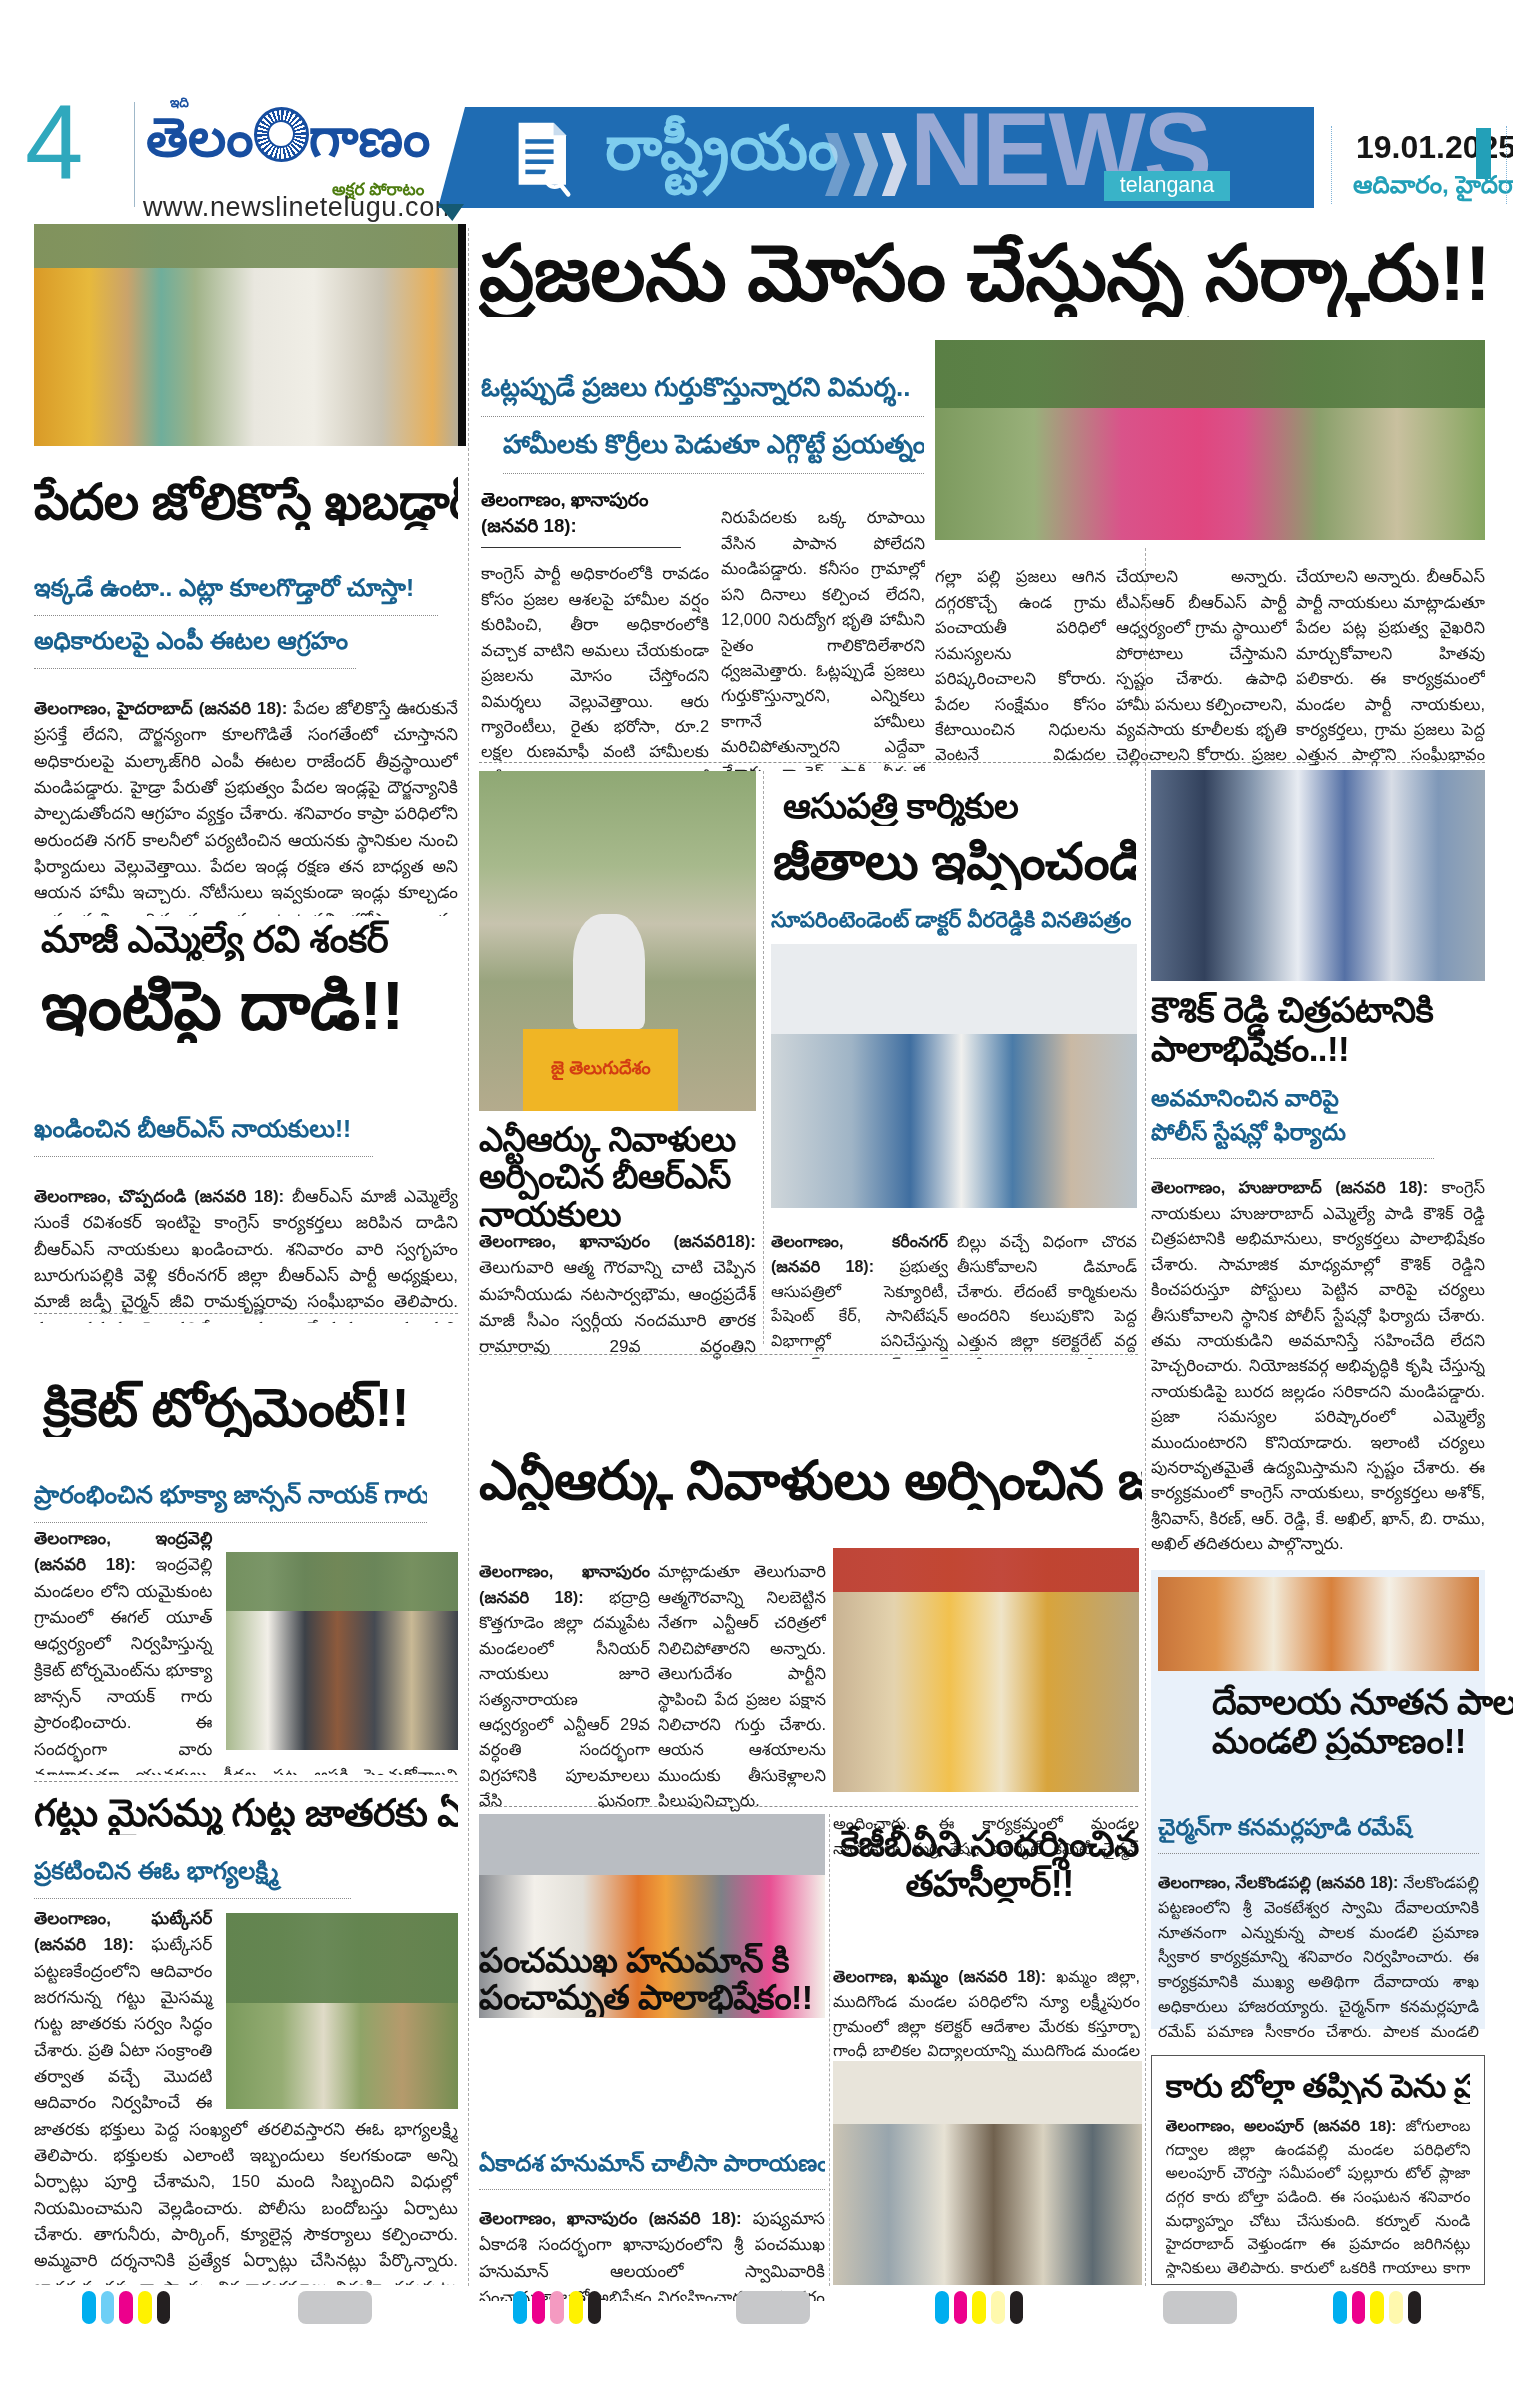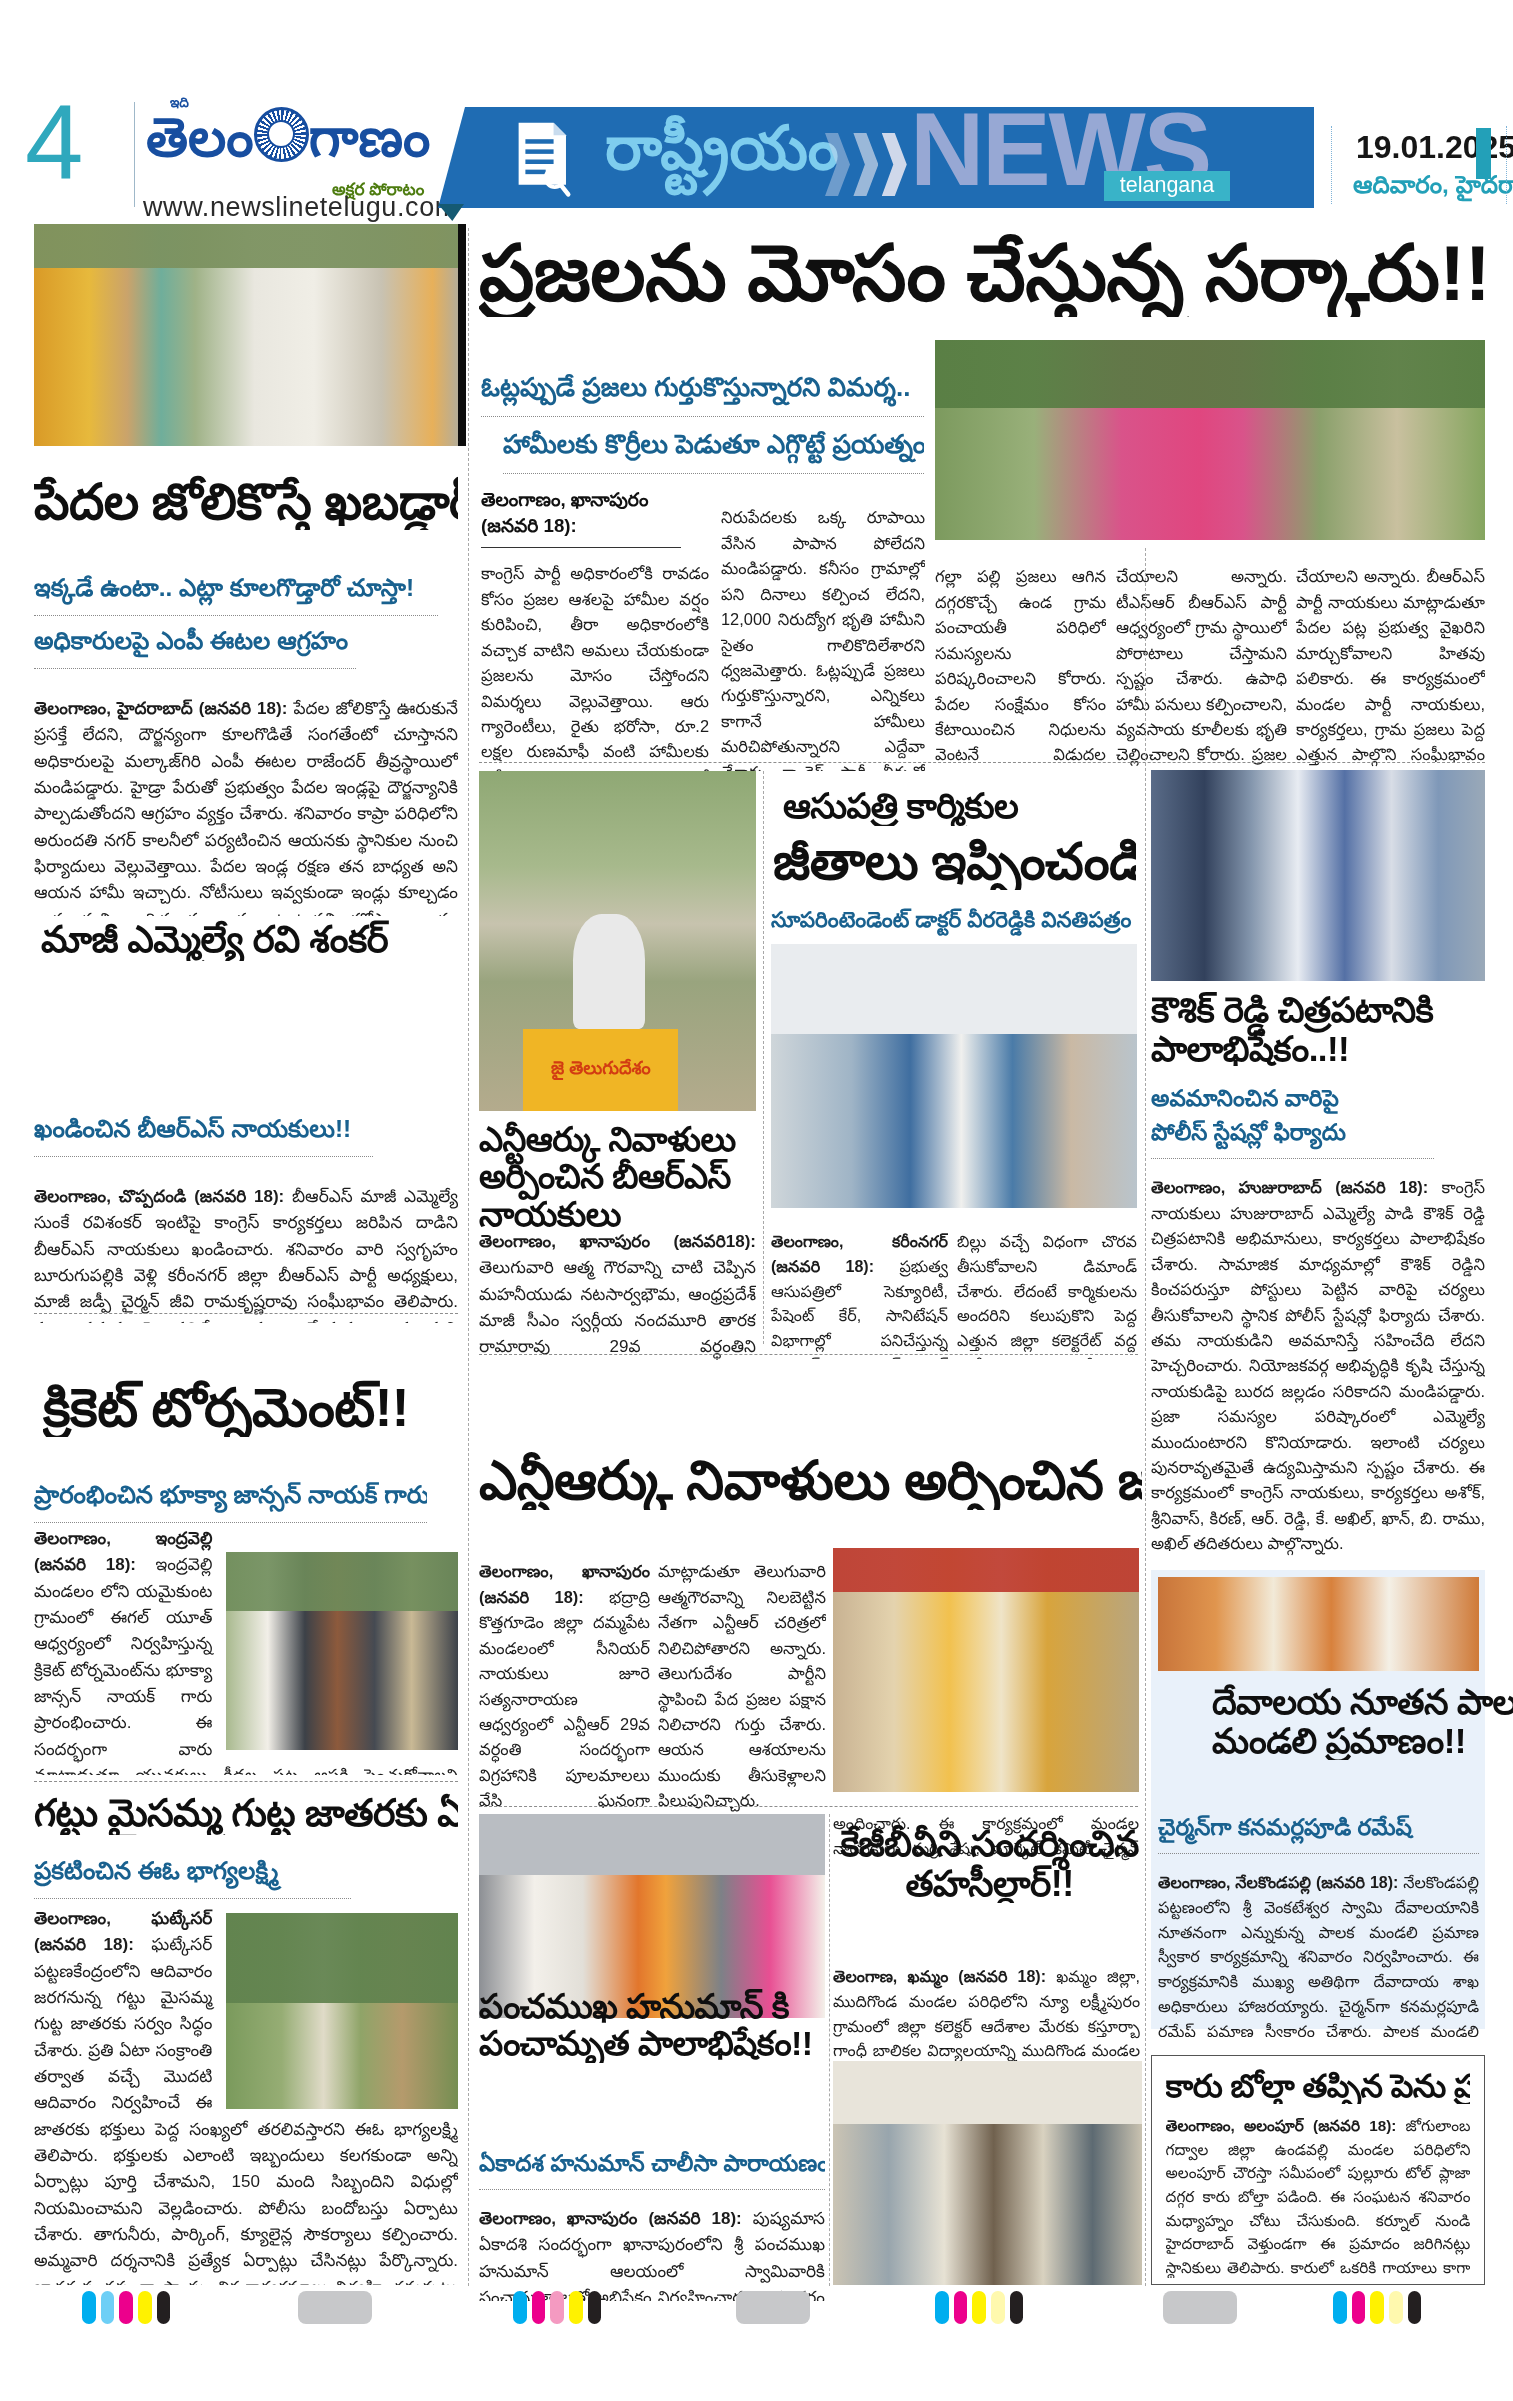--- a/index.html
+++ b/index.html
@@ -117,21 +117,21 @@
   #hosp-h{left:773px;top:834px;width:363px;font-size:51px;}
   #hosp-s{left:771px;top:908px;width:366px;font-size:21.5px;}
   #hosp-b1{left:771px;top:1214px;width:177px;height:129px;font-size:16px;}
   #hosp-b2{left:957px;top:1214px;width:180px;height:129px;font-size:16px;}
   #cd2{left:479px;top:1354px;width:659px;}
   #jare-h{left:479px;top:1451px;width:663px;font-size:54px;}
   #jare-c1{left:479px;top:1543px;width:171px;height:254px;font-size:16.4px;}
   #jare-c2{left:658px;top:1543px;width:168px;height:254px;font-size:16.4px;}
   #jare-c3{left:833px;top:1796px;width:306px;height:54px;font-size:16px;}
   #cd3{left:479px;top:1806px;width:659px;}
-  #hanu-h{left:479px;top:1988px;width:346px;font-size:34px;}
+  #hanu-h{left:479px;top:1942px;width:346px;font-size:34px;}
   #hanu-s{left:479px;top:2150px;width:346px;font-size:23px;}
   #hanu-b{left:479px;top:2189px;width:346px;height:95px;}
   #vd3{left:829px;top:1814px;height:472px;}
   #kgbv-h{left:838px;top:1824px;width:303px;font-size:36px;text-align:center;}
   #kgbv-b{left:833px;top:1949px;width:307px;height:107px;font-size:16px;}
   
   #vd4{left:1145px;top:548px;height:1738px;}
   #kaushik-h{left:1151px;top:991px;width:334px;font-size:35px;}
   #kaushik-s1{left:1151px;top:1085px;width:238px;font-size:23px;border-bottom:none;}
   #kaushik-s2{left:1151px;top:1119px;width:283px;font-size:23px;}
@@ -193,20 +193,21 @@
   <div class="abs" id="hdr-dot2"></div>
 
   <div class="abs ph" id="photo1"></div>
 
   <div class="abs h one" id="a-pedal-h">పేదల జోలికొస్తే ఖబడ్డార్</div>
   <div class="abs sub" id="a-pedal-s1">ఇక్కడే ఉంటా.. ఎట్లా కూలగొడ్తారో చూస్తా!</div>
   <div class="abs sub" id="a-pedal-s2">అధికారులపై ఎంపీ ఈటల ఆగ్రహం</div>
   <p class="abs body" id="a-pedal-b"><b class="dl">తెలంగాణం, హైదరాబాద్ (జనవరి 18):</b> <span>పేదల జోలికొస్తే ఊరుకునే ప్రసక్తే లేదని, దౌర్జన్యంగా కూలగొడితే సంగతేంటో చూస్తానని అధికారులపై మల్కాజ్‌గిరి ఎంపీ ఈటల రాజేందర్ తీవ్రస్థాయిలో మండిపడ్డారు. హైడ్రా పేరుతో ప్రభుత్వం పేదల ఇండ్లపై దౌర్జన్యానికి పాల్పడుతోందని ఆగ్రహం వ్యక్తం చేశారు. శనివారం కాప్రా పరిధిలోని అరుందతి నగర్ కాలనీలో పర్యటించిన ఆయనకు స్థానికుల నుంచి ఫిర్యాదులు వెల్లువెత్తాయి. పేదల ఇండ్ల రక్షణ తన బాధ్యత అని ఆయన హామీ ఇచ్చారు. నోటీసులు ఇవ్వకుండా ఇండ్లు కూల్చడం దారుణమని, బాధితులకు అండగా ఉంటానని భరోసా ఇచ్చారు. పేదల ఇండ్ల జోలికొస్తే తీవ్ర ఫలితాలు తప్పవని హెచ్చరించారు.</span></p>
 
   <div class="abs h one" id="a-ravi-k">మాజీ ఎమ్మెల్యే రవి శంకర్</div>
+  <div class="abs h one" id="a-ravi-h">ఇంటిపై దాడి!!</div>
   <div class="abs sub" id="a-ravi-s">ఖండించిన బీఆర్ఎస్ నాయకులు!!</div>
   <p class="abs body" id="a-ravi-b"><b class="dl">తెలంగాణం, చొప్పదండి (జనవరి 18):</b> <span>బీఆర్ఎస్ మాజీ ఎమ్మెల్యే సుంకే రవిశంకర్ ఇంటిపై కాంగ్రెస్ కార్యకర్తలు జరిపిన దాడిని బీఆర్ఎస్ నాయకులు ఖండించారు. శనివారం వారి స్వగృహం బూరుగుపల్లికి వెళ్లి కరీంనగర్ జిల్లా బీఆర్ఎస్ పార్టీ అధ్యక్షులు, మాజీ జడ్పీ చైర్మన్ జీవి రామకృష్ణరావు సంఘీభావం తెలిపారు. ప్రజా సమస్యలపై ప్రశ్నిస్తే దాడులు చేయడం దారుణమని మండిపడ్డారు.</span></p>
 
   <div class="abs hdash" id="ld1"></div>
 
   <div class="abs h one" id="a-cricket-h">క్రికెట్ టోర్నమెంట్!!</div>
   <div class="abs sub" id="a-cricket-s">ప్రారంభించిన భూక్యా జాన్సన్ నాయక్ గారు</div>
   <div class="abs body" id="a-cricket-b">
     <div class="ph" id="cricket-photo"></div>
     <b class="dl">తెలంగాణం, ఇంద్రవెల్లి (జనవరి 18):</b> <span>ఇంద్రవెల్లి మండలం లోని యమైకుంట గ్రామంలో ఈగల్ యూత్ ఆధ్వర్యంలో నిర్వహిస్తున్న క్రికెట్ టోర్నమెంట్‌ను భూక్యా జాన్సన్ నాయక్ గారు ప్రారంభించారు. ఈ సందర్భంగా వారు మాట్లాడుతూ యువకులు క్రీడల పట్ల ఆసక్తి పెంచుకోవాలని సూచించారు. క్రీడల వల్ల శారీరక, మానసిక ఆరోగ్యం మెరుగుపడుతుందని తెలిపారు. విజేతలకు బహుమతులు అందజేస్తామని నిర్వాహకులు వెల్లడించారు. కార్యక్రమంలో గ్రామ యువకులు, క్రీడాకారులు, పెద్దలు పెద్ద సంఖ్యలో పాల్గొని విజయవంతం చేశారు. టోర్నమెంట్ వారం రోజుల పాటు కొనసాగుతుందని తెలిపారు.</span>

